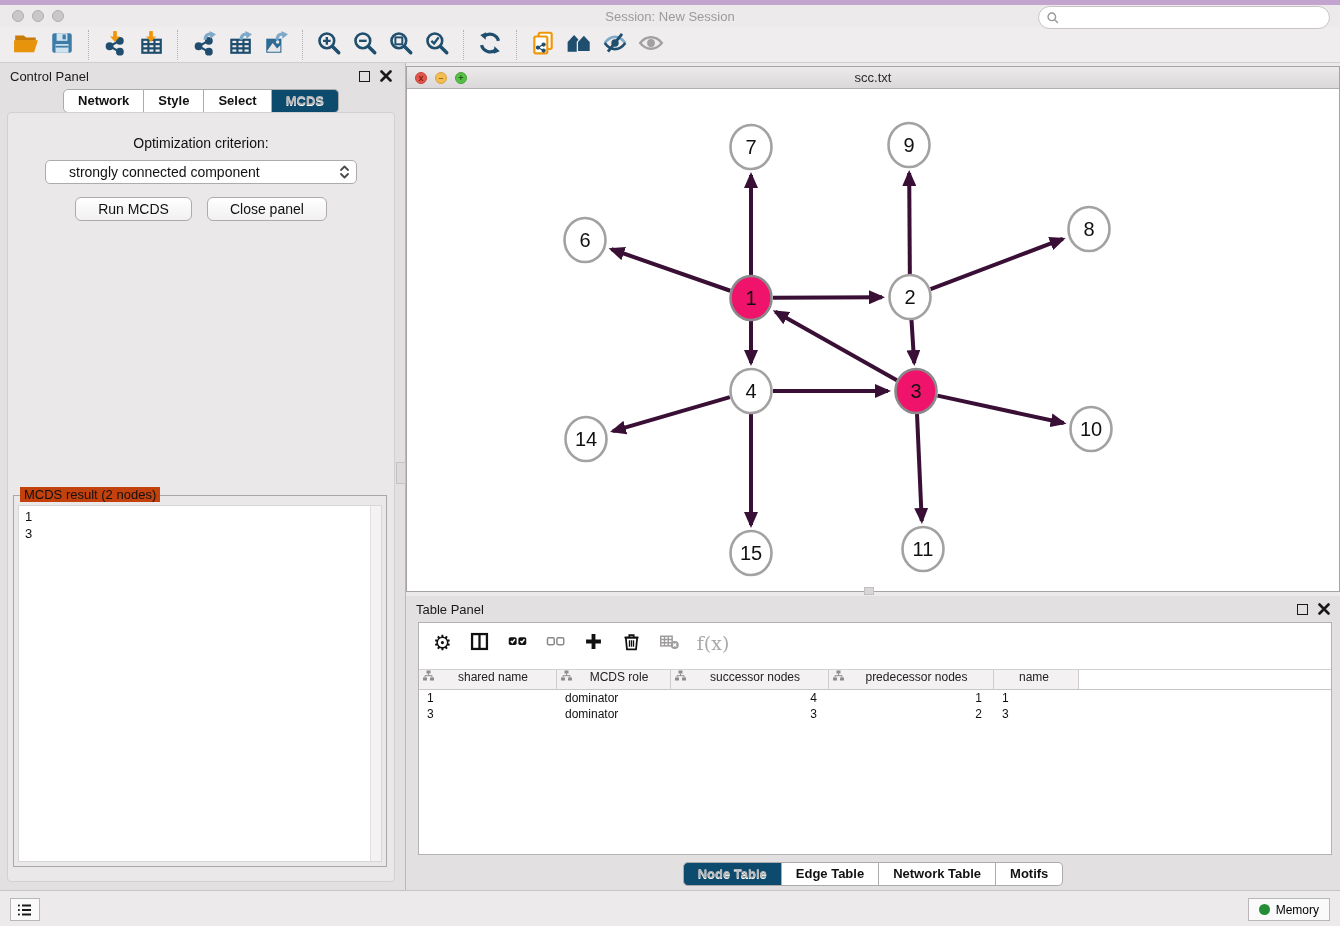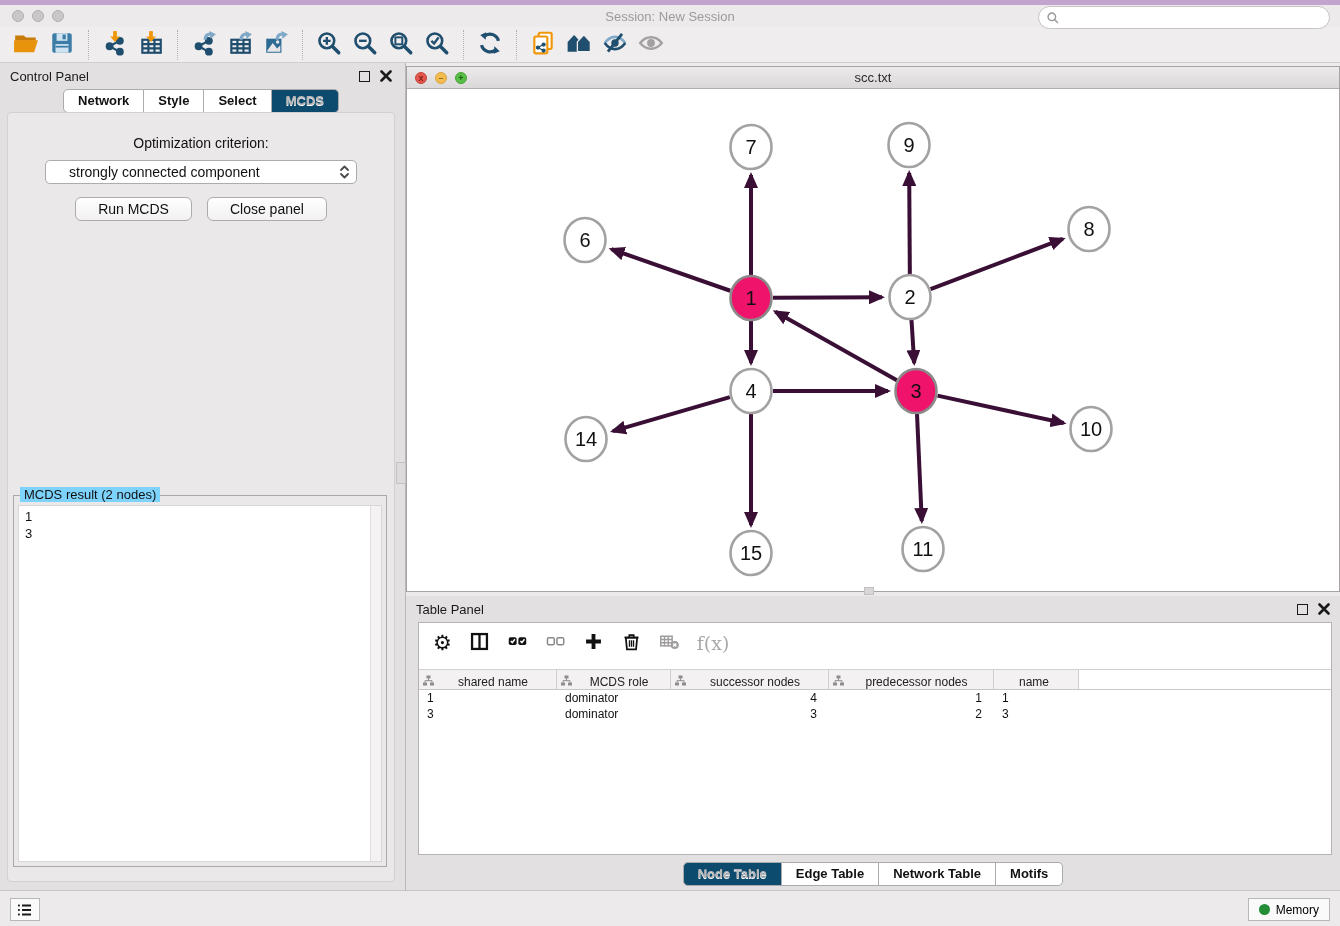--- a/index.html
+++ b/index.html
@@ -44,21 +44,21 @@
     border:1px solid #D2D0D0; border-radius:4px; }
   .opt-label { text-align:center; margin-top:22px; font-size:14px; color:#111; }
   .criterion { margin:9px auto 0; width:312px; height:24px; background:#FFF; border:1px solid #ACACAC;
     border-radius:5px; display:flex; align-items:center; padding:0 6px 0 11px; font-size:14px; color:#111; }
   .criterion .val { flex:1;margin-left:12px; }
   .btn-row { display:flex; justify-content:center; gap:15px; margin-top:13px; }
   .aqua-btn { font-size:14px; color:#111; background:linear-gradient(#FFFFFF,#F2F0F0);
     border:1px solid #ACACAC; border-radius:6px; height:24px; padding:0 22px; cursor:default; }
   .groupbox { position:absolute; left:5px; right:7px; top:382px; bottom:14px;
     border:1px solid #A9A9A9; }
-  .groupbox .legend { position:absolute; top:-9px; left:6px; background:#7dd3fc; padding:0 4px;
+  .groupbox .legend { position:absolute; top:-9px; left:6px; background:#c2410c; padding:0 4px;
     font-size:13px; color:#111; }
   .result-area { position:absolute; left:4px; right:4px; top:9px; bottom:4px; background:#FFF;
     border:1px solid #D8D6D6; }
   .result-text { font-size:13px; color:#111; padding:2px 0 0 6px; line-height:17px; white-space:pre; }
   .vscroll { position:absolute; right:0; top:0; bottom:0; width:11px; background:#F4F2F2;
     border-left:1px solid #E0DEDE; }
 
   
   .vsplit { position:absolute; left:402px; top:63px; width:4px; height:827px; background:#E2E0E0;
     border-right:1px solid #B9B7B7; }
@@ -84,21 +84,21 @@
   
   .table-panel { position:absolute; left:406px; top:596px; width:934px; height:294px; background:#E2E0E0; }
   .table-white { position:absolute; left:12px; right:8px; top:26px; height:233px; background:#FFF;
     border:1px solid #B4B2B2; }
   .ttoolbar { display:flex; align-items:center; height:40px; padding-left:14px; gap:17px; }
   .ttb { border:none; background:transparent; padding:0; display:flex; align-items:center; cursor:default; }
   .ttb svg { width:21px; height:21px; }
   .gear-glyph { font-family:"DejaVu Sans", sans-serif; font-size:21px; color:#111; line-height:21px; }
   .fx { font-family:"DejaVu Serif", serif; font-size:19px; color:#ABA9A9; }
   .thead { display:flex; border-top:1px solid #D2D0D0; border-bottom:1px solid #C8C6C6; margin-top:6px; }
-  .th { background:#F3F1F1; border-right:1px solid #CFCDCD; height:19px; display:flex; align-items:flex-end;
+  .th { background:#F3F1F1; border-right:1px solid #CFCDCD; height:19px; display:flex; align-items:flex-start;
     font-size:12px; color:#222; }
   .th .lbl { flex:1; text-align:center; padding-right:4px; }
   .th svg { width:11px; height:11px; margin-left:4px; }
   .trow { display:flex; height:16px; }
   .td { font-size:12px; color:#111; line-height:16px; }
   .td.l { padding-left:8px; text-align:left; }
   .td.r { padding-right:12px; text-align:right; }
   .bottom-tabs { position:absolute; left:0; right:0; top:266px; display:flex; justify-content:center; }
 
   

